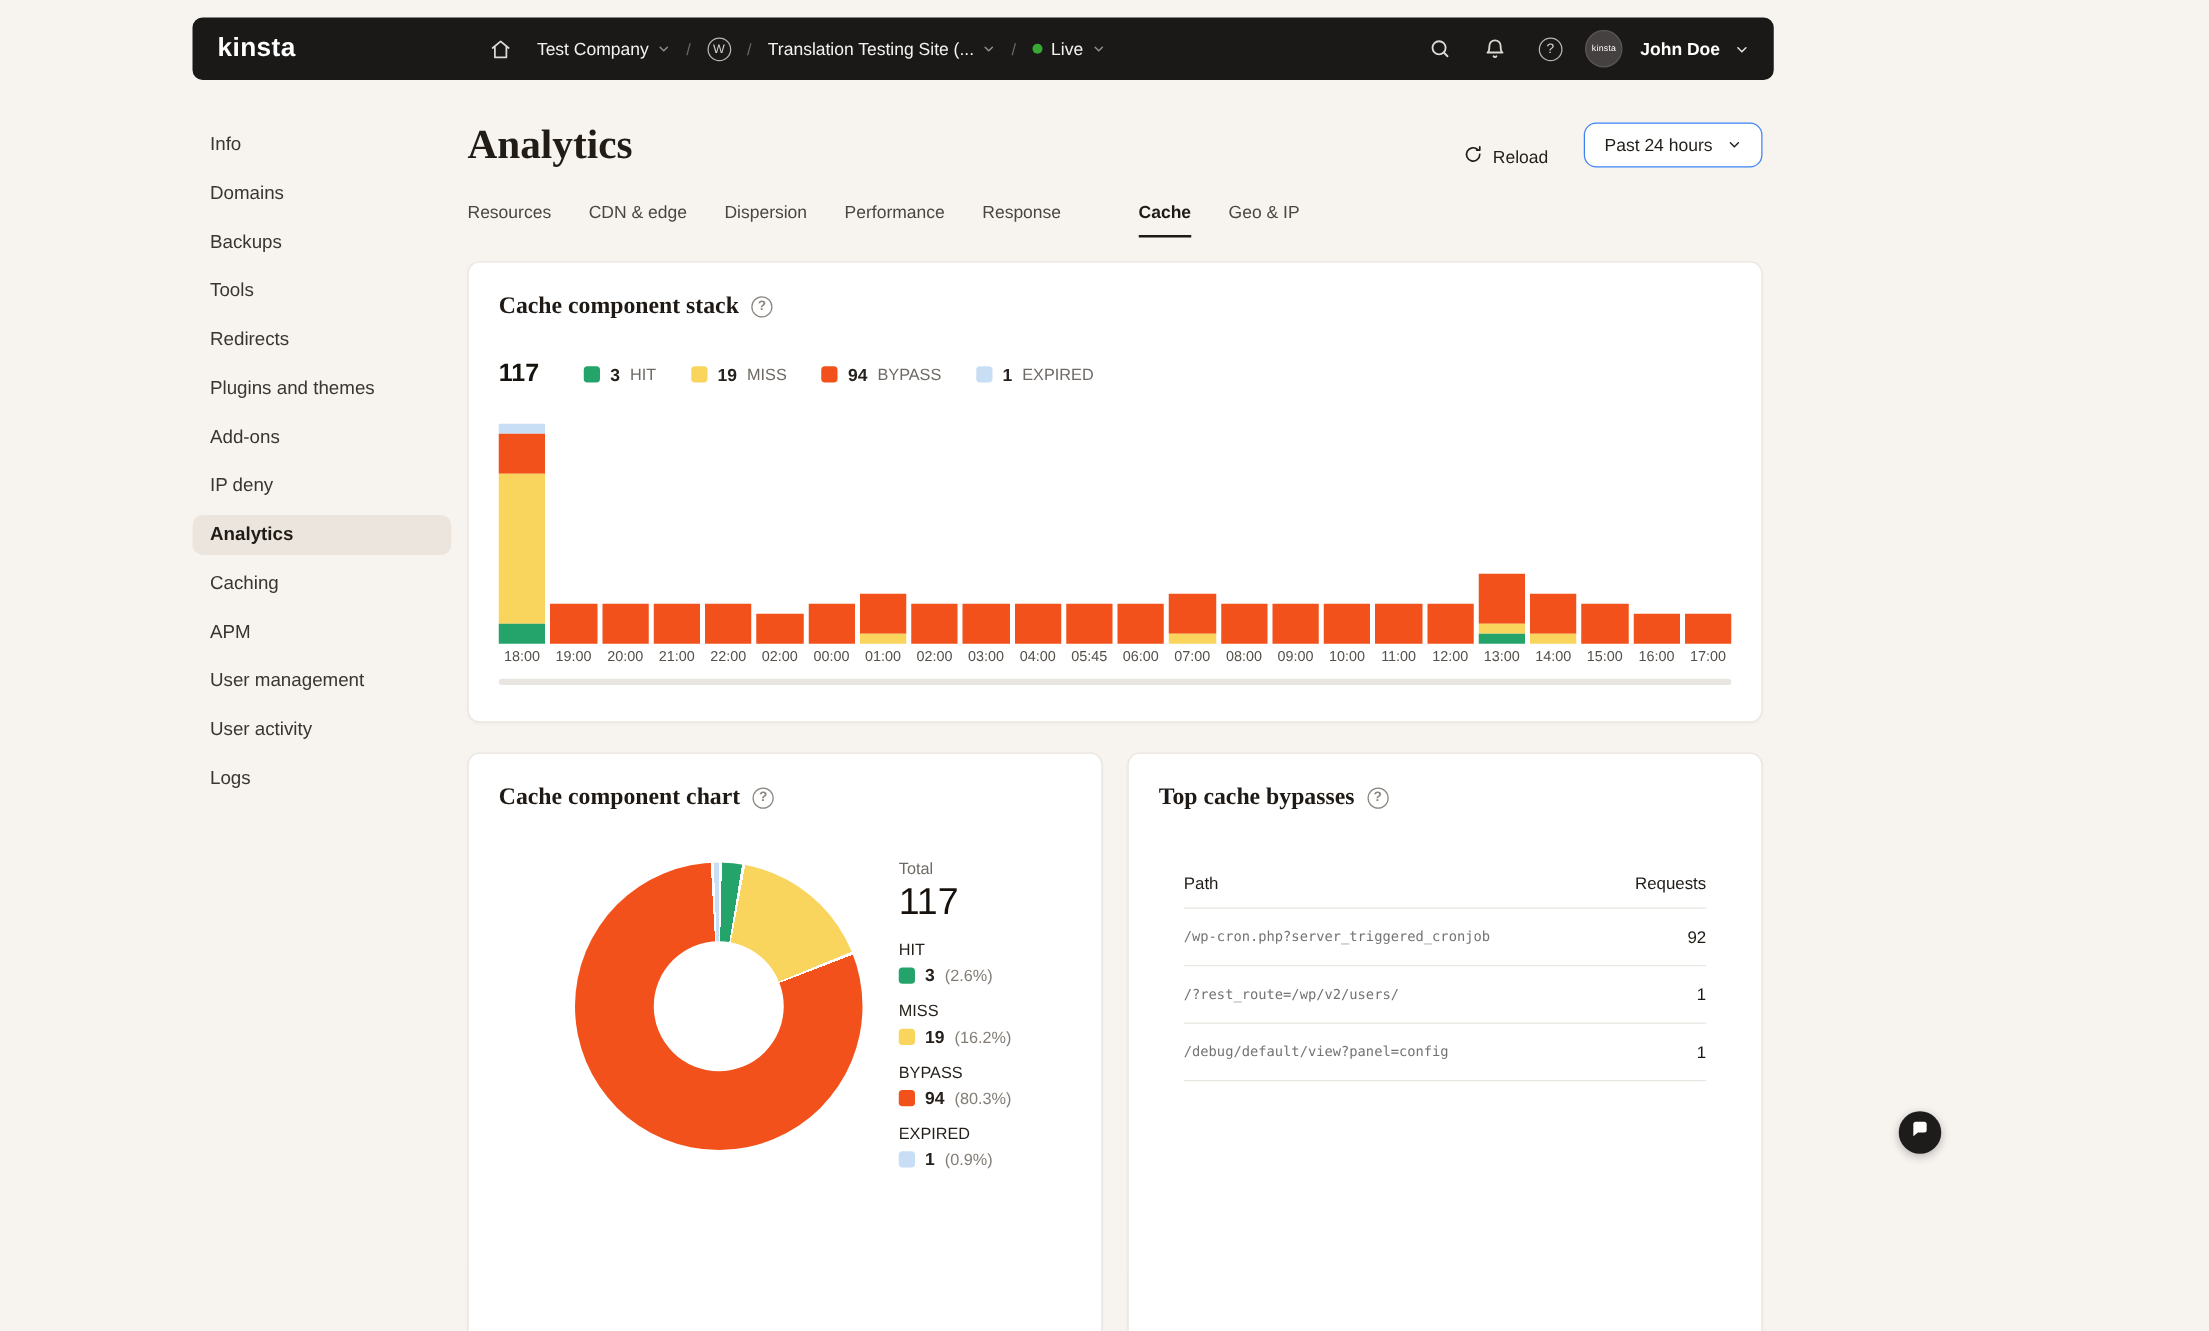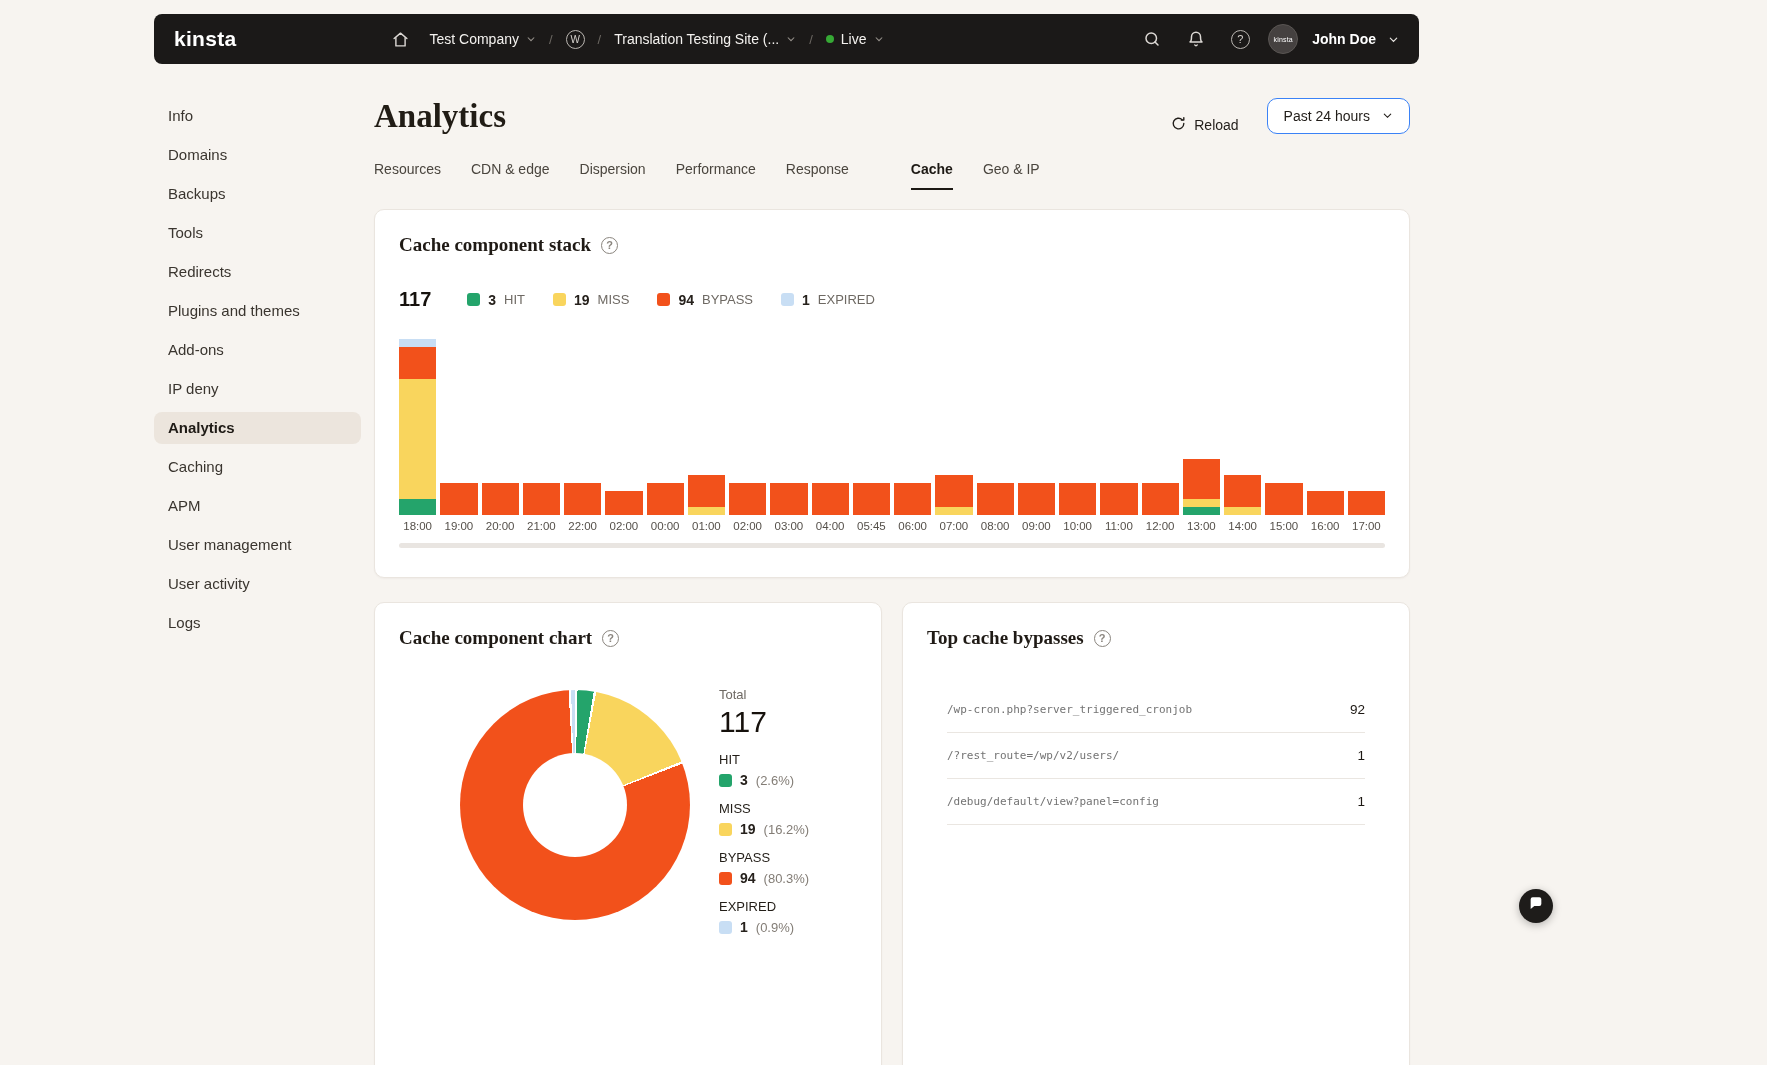--- a/index.html
+++ b/index.html
@@ -410,20 +410,24 @@
         </div>
     </div>
   </div>
 
   <div class="card" id="card-table">
     <div class="card-title-row">
       <h2>Top cache bypasses</h2>
       <span class="help-icon">?</span>
     </div>
     <div class="bp-table" id="bp-table">
+        <div class="trow head">
+          <span class="th-path">Path</span>
+          <span class="th-req">Requests</span>
+        </div>
         <div class="trow">
           <span class="td-path">/wp-cron.php?server_triggered_cronjob</span>
           <span class="td-req">92</span>
         </div>
         <div class="trow">
           <span class="td-path">/?rest_route=/wp/v2/users/</span>
           <span class="td-req">1</span>
         </div>
         <div class="trow">
           <span class="td-path">/debug/default/view?panel=config</span>

